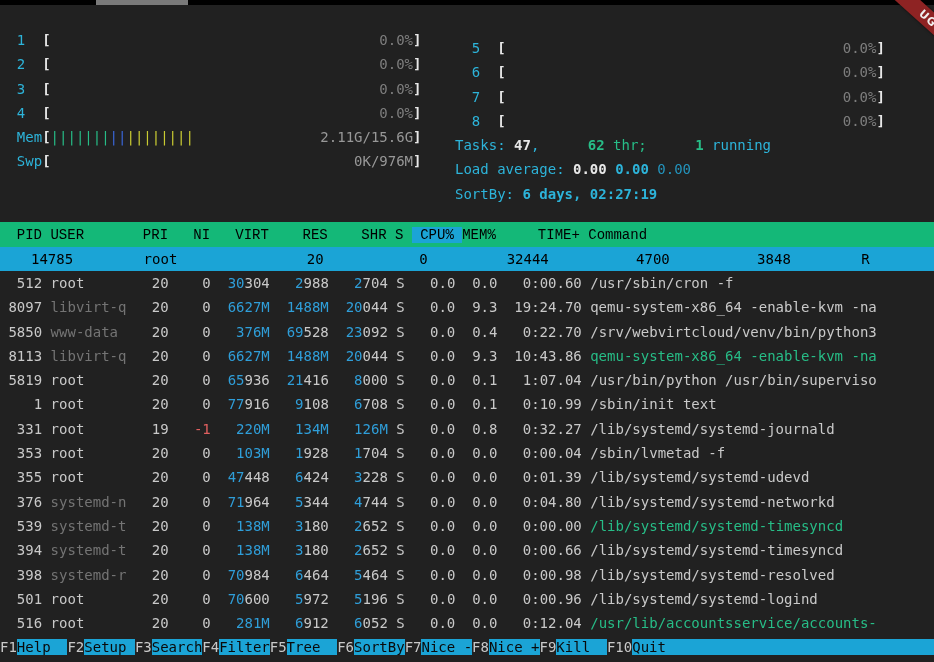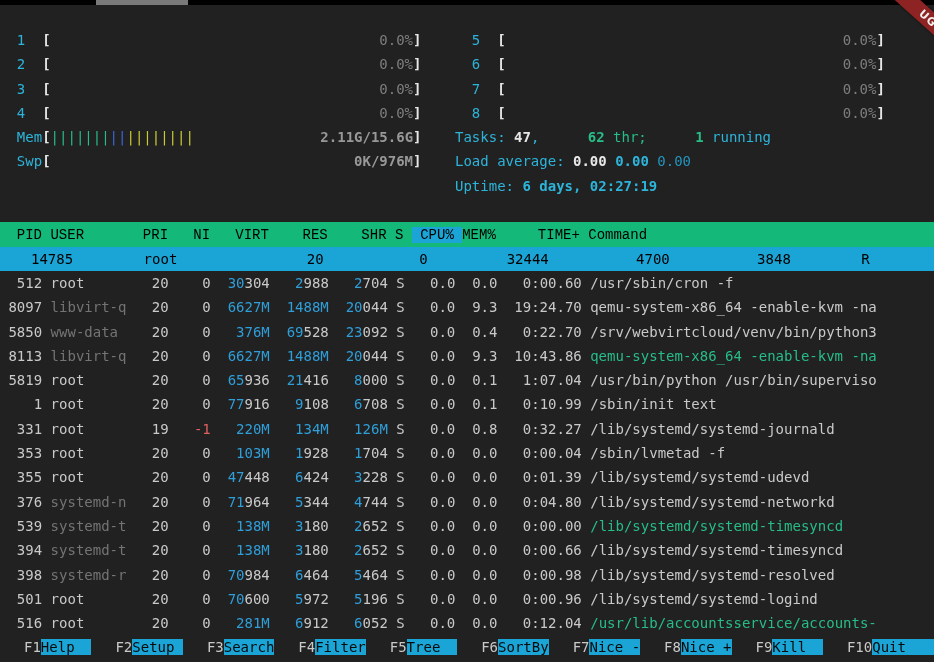--- a/index.html
+++ b/index.html
@@ -8,42 +8,42 @@
     background:var(--bg,#212121);
     font-family:"DejaVu Sans Mono","Liberation Mono",monospace;
   }
   #top-strip{position:absolute;top:0;left:0;width:934px;height:5px;background:#000;z-index:5;}
   #top-thumb{position:absolute;top:0;left:96px;width:92px;height:5px;background:#7a7a7a;}
   #term{
     position:absolute;top:0;left:0;width:934px;height:556px;
     font-size:14px;line-height:24.3px;padding-top:28px;box-sizing:border-box;
   }
   .ln{white-space:pre;height:24.3px;position:relative;color:var(--fg);}
-  .rt{position:absolute;left:455px;top:0;white-space:pre;}
+  .rt{position:absolute;left:455px;top:8px;white-space:pre;}
   .cy{color:var(--cyan);}
   .cyb{color:var(--cyan);font-weight:bold;}
   .cyd{color:var(--cyan-dim);}
   .wb{color:var(--bright);font-weight:bold;}
   .gn{color:var(--green);}
   .gnb{color:var(--green);font-weight:bold;margin-left:40px;}
   .num{color:var(--number);}
   .fg{color:var(--fg);}
   .dim{color:var(--dim);}
-  .dimb{color:var(--dim-bold);font-weight:bold;}
+  .dimb{color:var(--dim-bold);font-weight:normal;}
   .red{color:var(--red);}
   .usr{color:var(--user-dim);}
   .pg{color:var(--green);}
   .pb{color:var(--bar-blue);}
   .py{color:var(--bar-yellow);}
   .hdr{background:var(--header-bg);}
   .hdr span{color:#000000;font-family:Liberation Mono, monospace;}
   .hdr .sortcell{background:var(--sel-bg);text-align:right;}
   .sel{background:var(--sel-bg);}
   .sel span{color:var(--sel-fg) !important;font-weight:normal;padding-left:31px;}
-  .fkey{color:var(--fg);margin-left:24px;}
+  .fkey{color:var(--fg);}
   .flabel{background:var(--sel-bg);color:#0a0a0a;text-align:right;}
   #ribbon{
     position:absolute;top:10px;left:858px;width:140px;height:17px;
     transform:rotate(42deg);background:var(--ribbon-bg);
     color:#f0f0f0;font-family:"DejaVu Sans",sans-serif;font-size:11px;font-weight:bold;
     line-height:17px;text-align:center;letter-spacing:1px;z-index:9;
     box-shadow:0 0 3px rgba(0,0,0,.6);
   }
 </style>
 </head>
@@ -53,21 +53,21 @@
   <div id="top-thumb"></div>
 </div>
 
 <div id="term">
     <div class="ln"><span class="fg">  </span><span class="cy">1</span><span class="fg">  </span><span class="wb">[</span><span class="dim">                                       0.0%</span><span class="wb">]</span><span class="rt"><span class="fg">  </span><span class="cy">5</span><span class="fg">  </span><span class="wb">[</span><span class="dim">                                        0.0%</span><span class="wb">]</span></span></div>
     <div class="ln"><span class="fg">  </span><span class="cy">2</span><span class="fg">  </span><span class="wb">[</span><span class="dim">                                       0.0%</span><span class="wb">]</span><span class="rt"><span class="fg">  </span><span class="cy">6</span><span class="fg">  </span><span class="wb">[</span><span class="dim">                                        0.0%</span><span class="wb">]</span></span></div>
     <div class="ln"><span class="fg">  </span><span class="cy">3</span><span class="fg">  </span><span class="wb">[</span><span class="dim">                                       0.0%</span><span class="wb">]</span><span class="rt"><span class="fg">  </span><span class="cy">7</span><span class="fg">  </span><span class="wb">[</span><span class="dim">                                        0.0%</span><span class="wb">]</span></span></div>
     <div class="ln"><span class="fg">  </span><span class="cy">4</span><span class="fg">  </span><span class="wb">[</span><span class="dim">                                       0.0%</span><span class="wb">]</span><span class="rt"><span class="fg">  </span><span class="cy">8</span><span class="fg">  </span><span class="wb">[</span><span class="dim">                                        0.0%</span><span class="wb">]</span></span></div>
     <div class="ln"><span class="fg">  </span><span class="cy">Mem</span><span class="wb">[</span><span class="pg">|||||||</span><span class="pb">||</span><span class="py">||||||||</span><span class="fg">               </span><span class="dimb">2.11G/15.6G</span><span class="wb">]</span><span class="rt"><span class="cy">Tasks: </span><span class="wb">47</span><span class="cy">, </span><span class="gnb">62</span><span class="gn"> thr; </span><span class="gnb">1</span><span class="cy"> running</span></span></div>
     <div class="ln"><span class="fg">  </span><span class="cy">Swp</span><span class="wb">[</span><span class="fg">                                    </span><span class="dimb">0K/976M</span><span class="wb">]</span><span class="rt"><span class="cy">Load average: </span><span class="wb">0.00</span><span class="fg"> </span><span class="cyb">0.00</span><span class="fg"> </span><span class="cyd">0.00</span></span></div>
-    <div class="ln"><span class="rt"><span class="cy">Uptime: </span><span class="cyb">6 days, 02:27:19</span></span></div>
+    <div class="ln"><span class="rt"><span class="cy">SortBy: </span><span class="cyb">6 days, 02:27:19</span></span></div>
     <div class="ln"></div>
     <div class="ln hdr"><span>  PID</span><span> </span><span>USER     </span><span> </span><span> PRI</span><span> </span><span>  NI</span><span> </span><span>  VIRT</span><span> </span><span>   RES</span><span> </span><span>   SHR</span><span> </span><span>S</span><span> </span><span class="sortcell"> CPU% </span><span>MEM%</span><span> </span><span>    TIME+</span><span> </span><span>Command                                   </span></div>
     <div class="ln sel"><span class="fg">14785</span><span> </span><span class="fg">root     </span><span> </span><span class="fg">  20</span><span> </span><span class="fg">   0</span><span> </span><span class="fg"> 32444</span><span> </span><span class="fg">  4700</span><span> </span><span class="fg">  3848</span><span> </span><span class="fg">R</span><span> </span><span class="fg">  0.7</span><span> </span><span class="fg"> 0.0</span><span> </span><span class="fg">  0:00.08</span><span> </span><span class="fg">htop</span></div>
     <div class="ln"><span class="fg">  512</span><span> </span><span class="fg">root     </span><span> </span><span class="fg">  20</span><span> </span><span class="fg">   0</span><span> </span><span class="num"> 30</span><span class="fg">304</span><span> </span><span class="num">  2</span><span class="fg">988</span><span> </span><span class="num">  2</span><span class="fg">704</span><span> </span><span class="fg">S</span><span> </span><span class="fg">  0.0</span><span> </span><span class="fg"> 0.0</span><span> </span><span class="fg">  0:00.60</span><span> </span><span class="fg">/usr/sbin/cron -f</span></div>
     <div class="ln"><span class="fg"> 8097</span><span> </span><span class="usr">libvirt-q</span><span> </span><span class="fg">  20</span><span> </span><span class="fg">   0</span><span> </span><span class="num"> 6627M</span><span> </span><span class="num"> 1488M</span><span> </span><span class="num"> 20</span><span class="fg">044</span><span> </span><span class="fg">S</span><span> </span><span class="fg">  0.0</span><span> </span><span class="fg"> 9.3</span><span> </span><span class="fg"> 19:24.70</span><span> </span><span class="fg">qemu-system-x86_64 -enable-kvm -na</span></div>
     <div class="ln"><span class="fg"> 5850</span><span> </span><span class="usr">www-data </span><span> </span><span class="fg">  20</span><span> </span><span class="fg">   0</span><span> </span><span class="num">  376M</span><span> </span><span class="num"> 69</span><span class="fg">528</span><span> </span><span class="num"> 23</span><span class="fg">092</span><span> </span><span class="fg">S</span><span> </span><span class="fg">  0.0</span><span> </span><span class="fg"> 0.4</span><span> </span><span class="fg">  0:22.70</span><span> </span><span class="fg">/srv/webvirtcloud/venv/bin/python3</span></div>
     <div class="ln"><span class="fg"> 8113</span><span> </span><span class="usr">libvirt-q</span><span> </span><span class="fg">  20</span><span> </span><span class="fg">   0</span><span> </span><span class="num"> 6627M</span><span> </span><span class="num"> 1488M</span><span> </span><span class="num"> 20</span><span class="fg">044</span><span> </span><span class="fg">S</span><span> </span><span class="fg">  0.0</span><span> </span><span class="fg"> 9.3</span><span> </span><span class="fg"> 10:43.86</span><span> </span><span class="gn">qemu-system-x86_64 -enable-kvm -na</span></div>
     <div class="ln"><span class="fg"> 5819</span><span> </span><span class="fg">root     </span><span> </span><span class="fg">  20</span><span> </span><span class="fg">   0</span><span> </span><span class="num"> 65</span><span class="fg">936</span><span> </span><span class="num"> 21</span><span class="fg">416</span><span> </span><span class="num">  8</span><span class="fg">000</span><span> </span><span class="fg">S</span><span> </span><span class="fg">  0.0</span><span> </span><span class="fg"> 0.1</span><span> </span><span class="fg">  1:07.04</span><span> </span><span class="fg">/usr/bin/python /usr/bin/superviso</span></div>
     <div class="ln"><span class="fg">    1</span><span> </span><span class="fg">root     </span><span> </span><span class="fg">  20</span><span> </span><span class="fg">   0</span><span> </span><span class="num"> 77</span><span class="fg">916</span><span> </span><span class="num">  9</span><span class="fg">108</span><span> </span><span class="num">  6</span><span class="fg">708</span><span> </span><span class="fg">S</span><span> </span><span class="fg">  0.0</span><span> </span><span class="fg"> 0.1</span><span> </span><span class="fg">  0:10.99</span><span> </span><span class="fg">/sbin/init text</span></div>
     <div class="ln"><span class="fg">  331</span><span> </span><span class="fg">root     </span><span> </span><span class="fg">  19</span><span> </span><span class="red">  -1</span><span> </span><span class="num">  220M</span><span> </span><span class="num">  134M</span><span> </span><span class="num">  126M</span><span> </span><span class="fg">S</span><span> </span><span class="fg">  0.0</span><span> </span><span class="fg"> 0.8</span><span> </span><span class="fg">  0:32.27</span><span> </span><span class="fg">/lib/systemd/systemd-journald</span></div>

